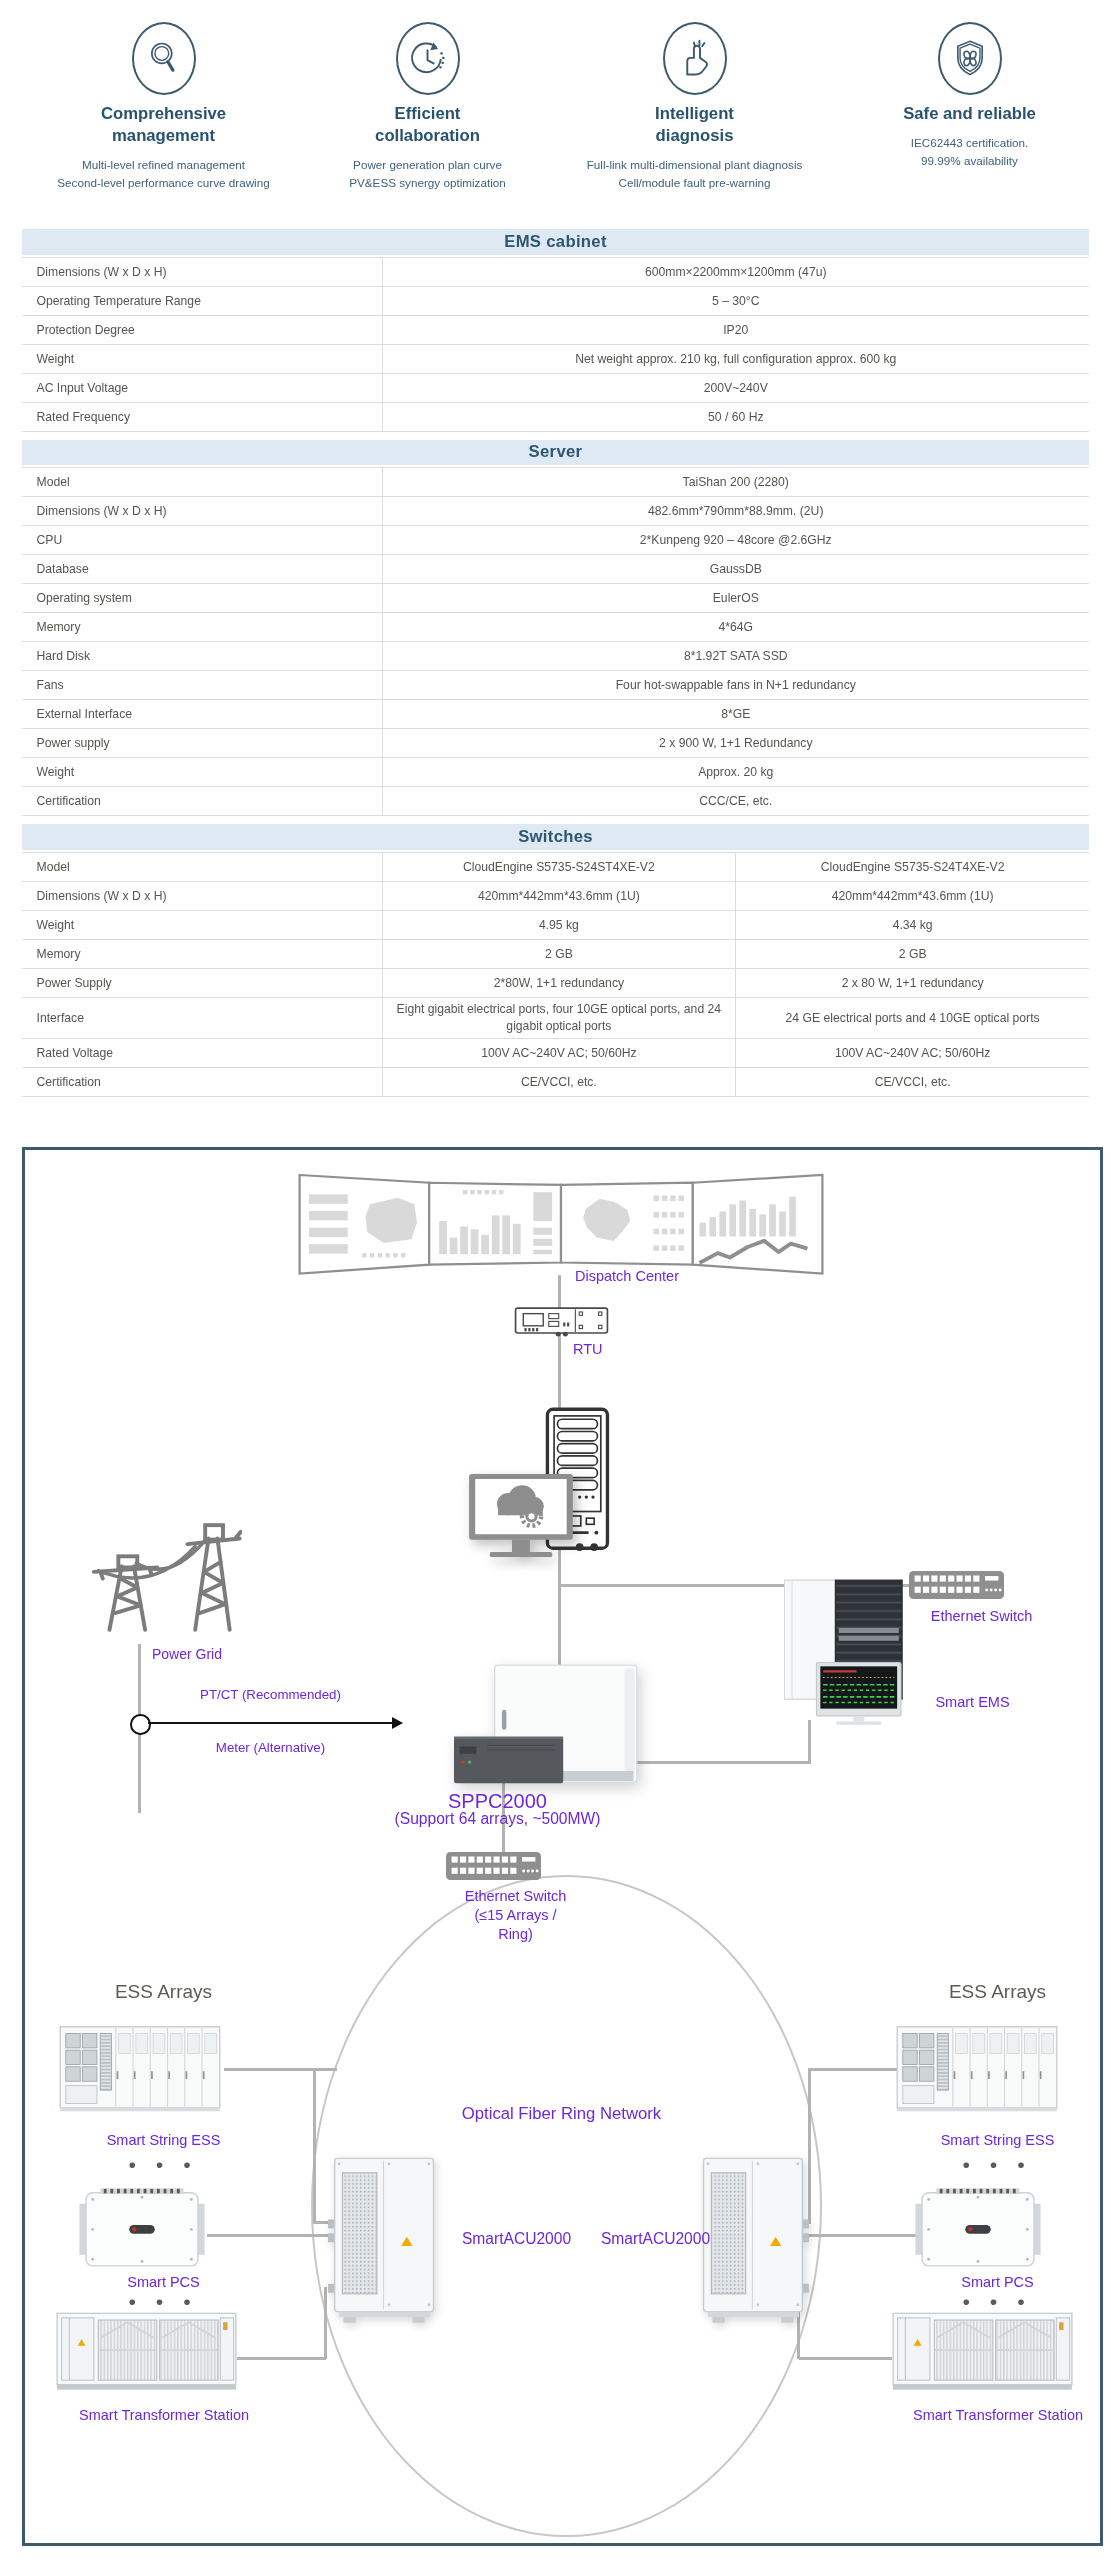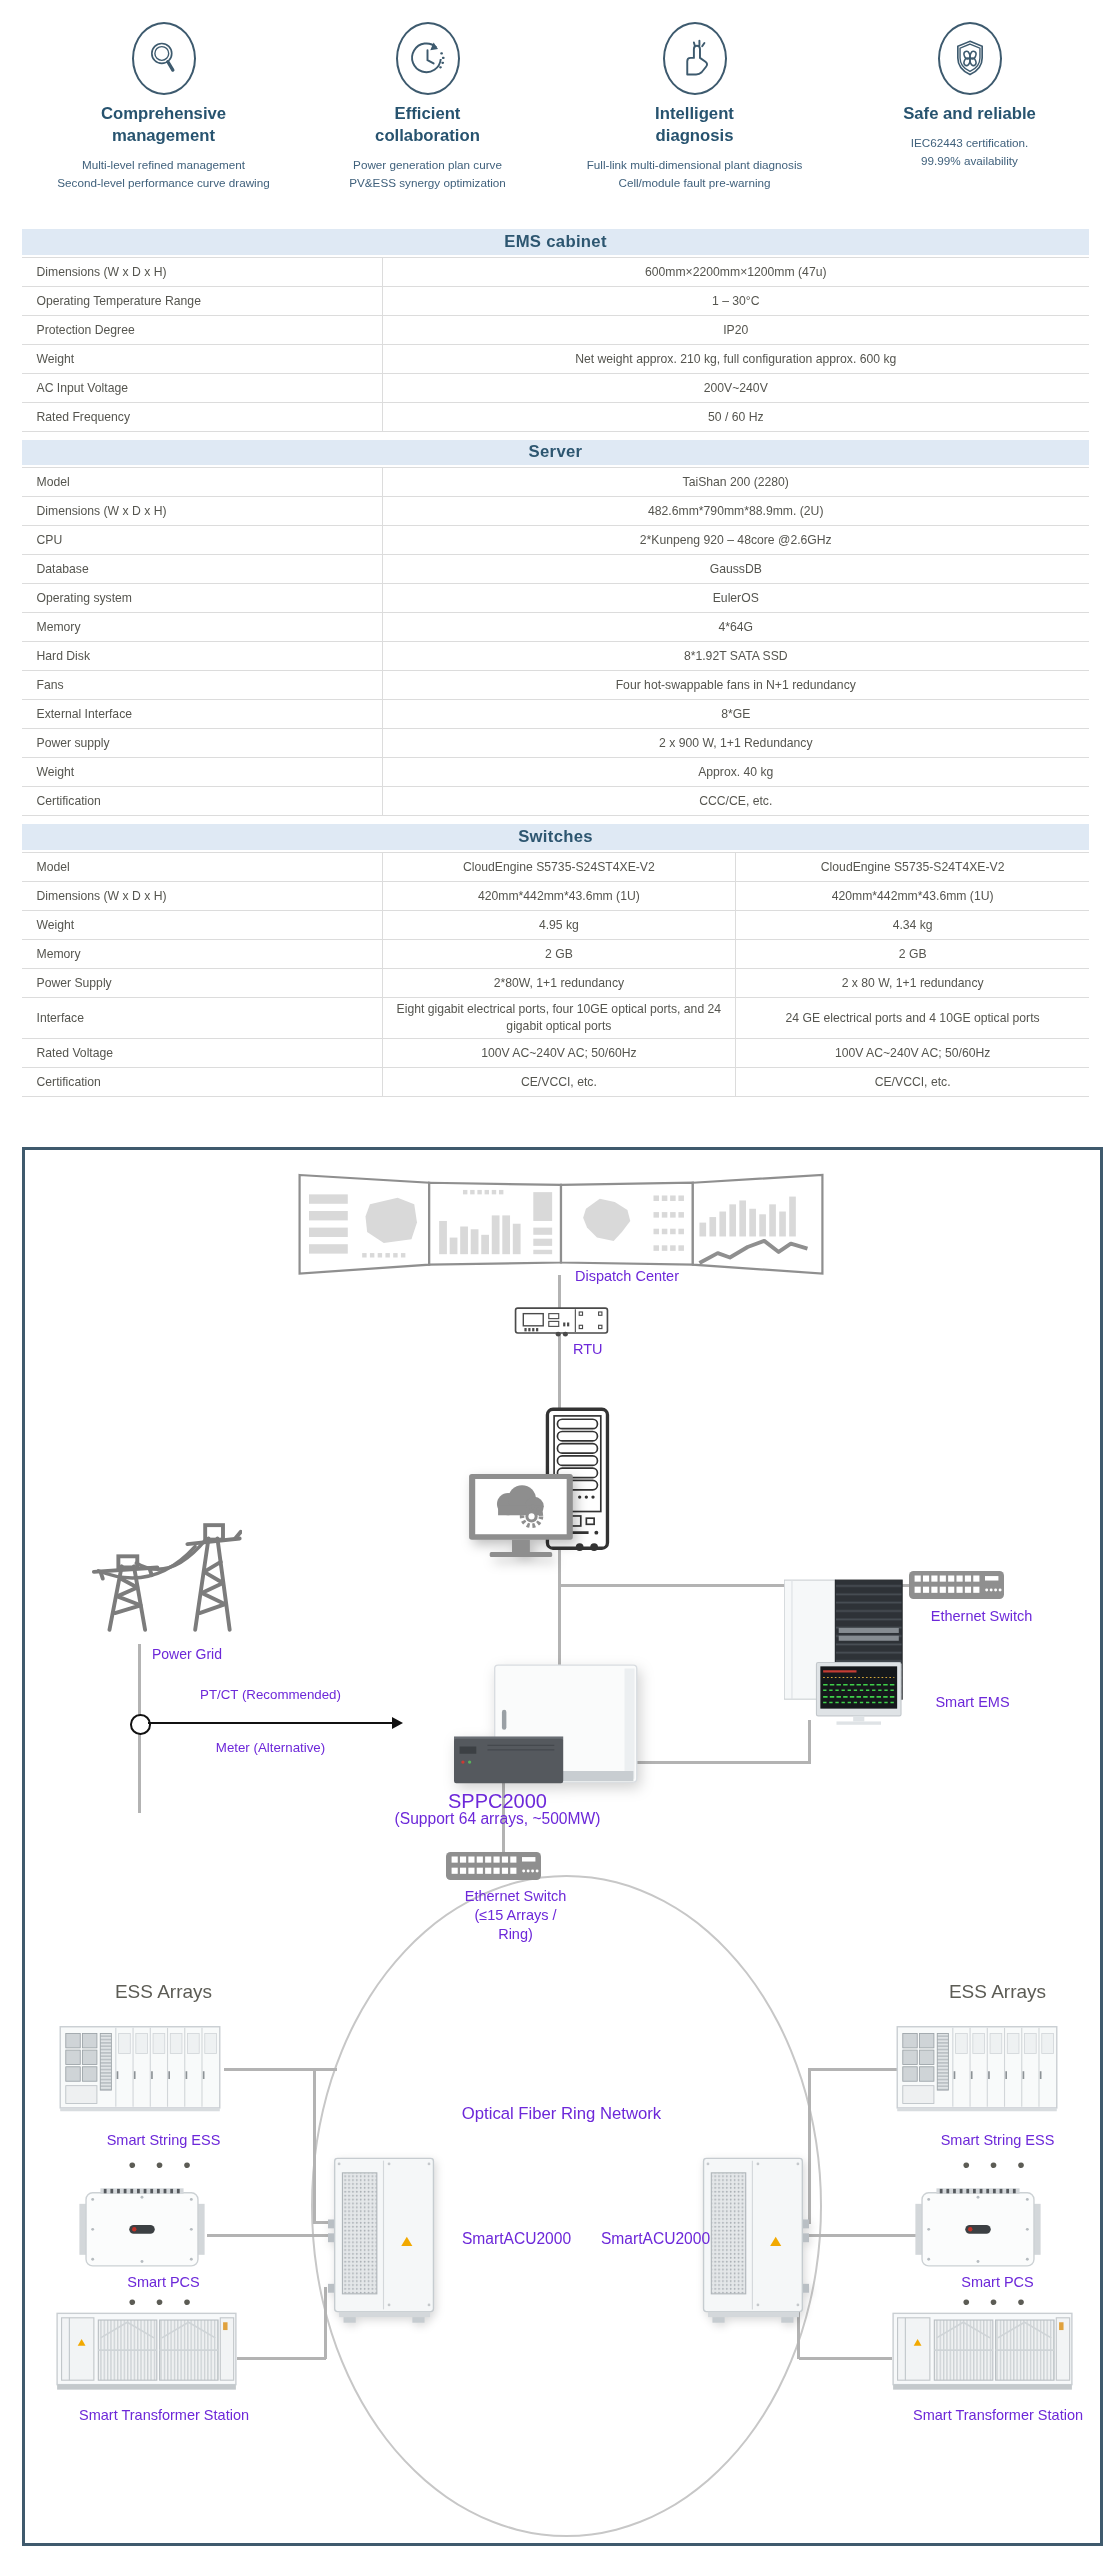--- a/index.html
+++ b/index.html
@@ -153,21 +153,21 @@
       <div class="spec-header">EMS cabinet</div>
       <div class="spec-body">
 
           <div class="spec-row">
             <div class="lbl">Dimensions (W x D x H)</div>
             <div class="val">600mm×2200mm×1200mm (47u)</div>
           </div>
 
           <div class="spec-row">
             <div class="lbl">Operating Temperature Range</div>
-            <div class="val">1 – 30°C</div>
+            <div class="val">5 – 30°C</div>
           </div>
 
           <div class="spec-row">
             <div class="lbl">Protection Degree</div>
             <div class="val">IP20</div>
           </div>
 
           <div class="spec-row">
             <div class="lbl">Weight</div>
             <div class="val">Net weight approx. 210 kg, full configuration approx. 600 kg</div>
@@ -235,21 +235,21 @@
             <div class="val">8*GE</div>
           </div>
 
           <div class="spec-row">
             <div class="lbl">Power supply</div>
             <div class="val">2 x 900 W, 1+1 Redundancy</div>
           </div>
 
           <div class="spec-row">
             <div class="lbl">Weight</div>
-            <div class="val">Approx. 40 kg</div>
+            <div class="val">Approx. 20 kg</div>
           </div>
 
           <div class="spec-row">
             <div class="lbl">Certification</div>
             <div class="val">CCC/CE, etc.</div>
           </div>
         </div>
     </div>
 
     <div class="tbl">

